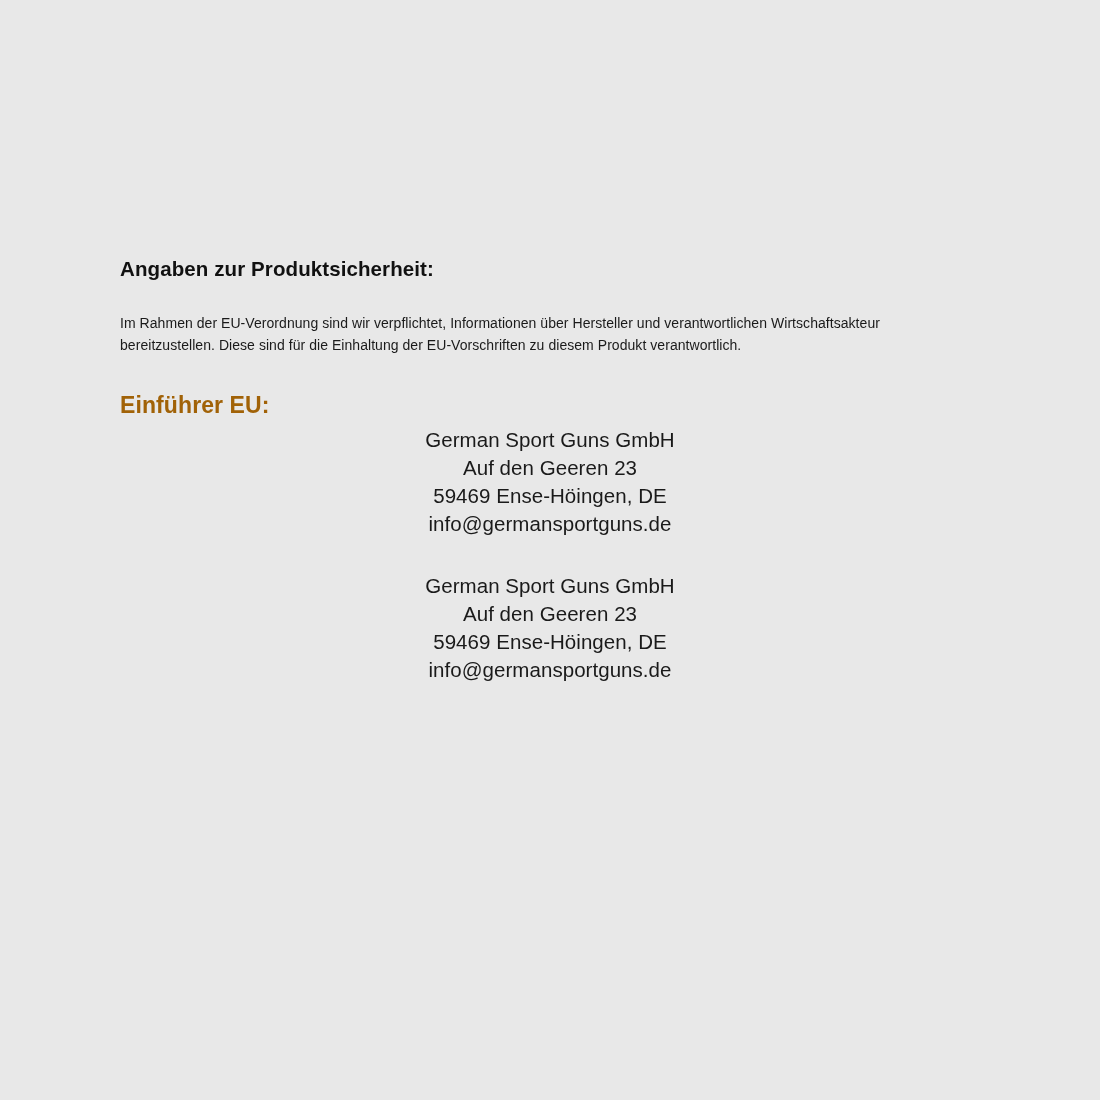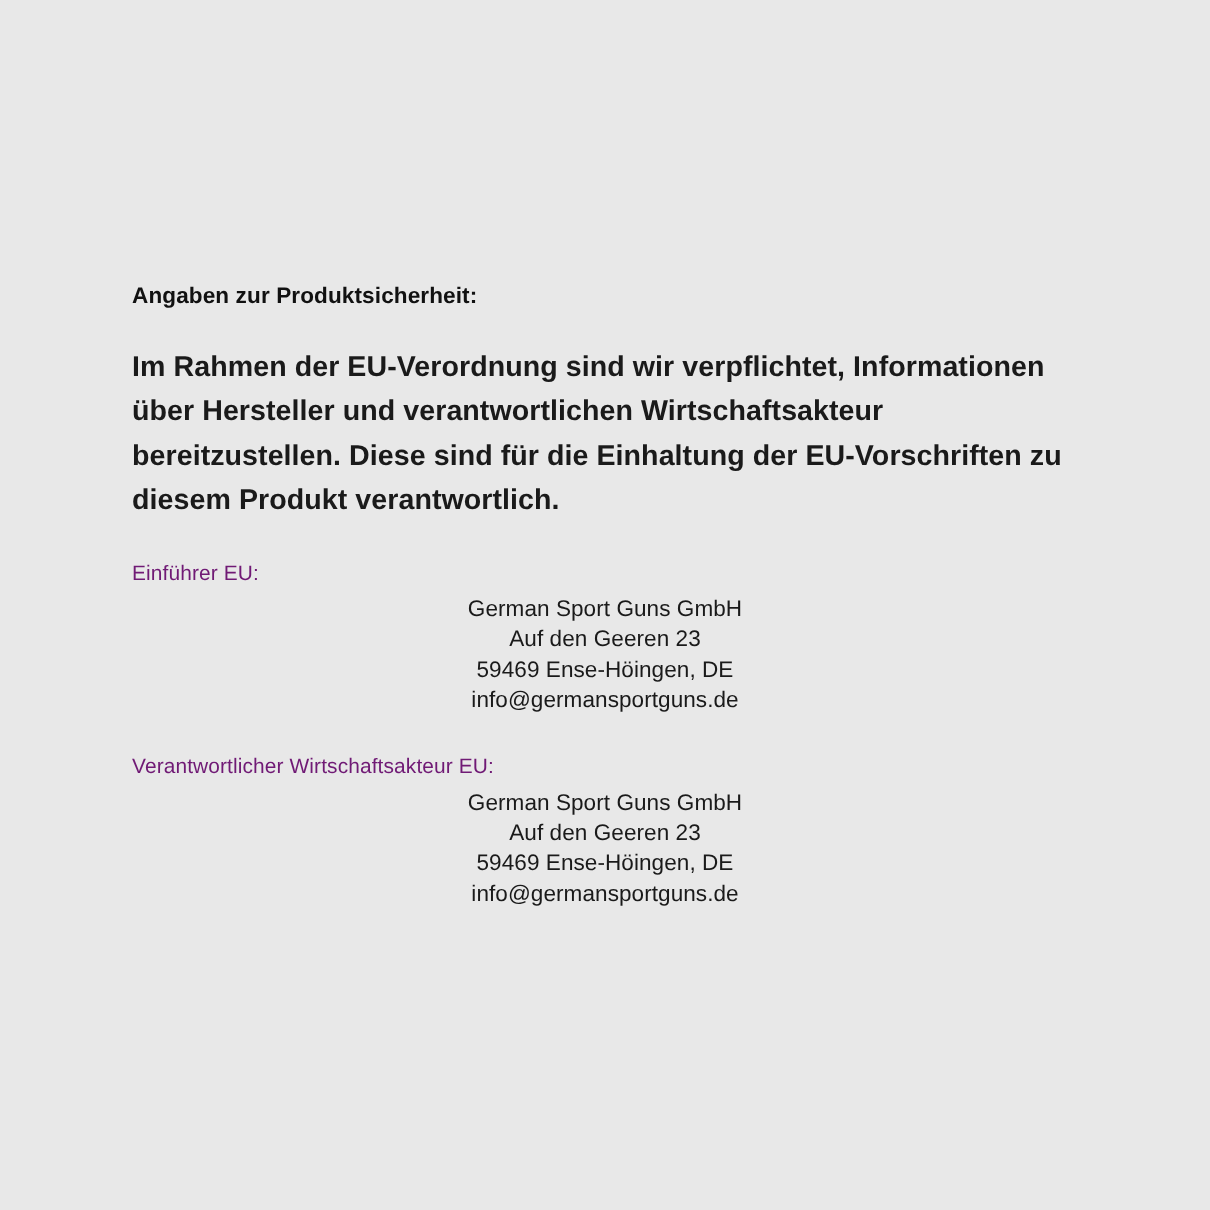--- a/index.html
+++ b/index.html
@@ -28,38 +28,38 @@
   }
   .heading {
     font-size: 20.5px;
     font-weight: bold;
     line-height: 1.35;
     letter-spacing: 0.1px;
     margin: 0;
     color: #111111;
   }
   .intro {
-    font-size: 26px;
-    font-weight: bold;
+    font-size: 14px;
+    font-weight: normal;
     line-height: 1.56;
     letter-spacing: 0.05px;
     margin: 30px 0 0 0;
     color: #1a1a1a;
     max-width: 850px;
   }
   .block {
     margin-top: 34px;
   }
   .block .block-title {
-    font-size: 19px;
-    font-weight: normal;
+    font-size: 23px;
+    font-weight: bold;
     line-height: 1.35;
     letter-spacing: 0.1px;
     margin: 0 0 5px 0;
-    color: #701a75;
+    color: #a16207;
   }
   .block .line {
     font-size: 20.5px;
     font-weight: normal;
     line-height: 1.36;
     letter-spacing: 0.05px;
     color: #1a1a1a;
     text-align: center;
   }
 </style>
@@ -75,21 +75,20 @@
 
     <div class="block">
       <div class="block-title">Einführer EU:</div>
       <div class="line">German Sport Guns GmbH</div>
       <div class="line">Auf den Geeren 23</div>
       <div class="line">59469 Ense-Höingen, DE</div>
       <div class="line">info@germansportguns.de</div>
     </div>
 
     <div class="block">
-      <div class="block-title">Verantwortlicher Wirtschaftsakteur EU:</div>
       <div class="line">German Sport Guns GmbH</div>
       <div class="line">Auf den Geeren 23</div>
       <div class="line">59469 Ense-Höingen, DE</div>
       <div class="line">info@germansportguns.de</div>
     </div>
 
   </div>
 </div>
 
 </body></html>

